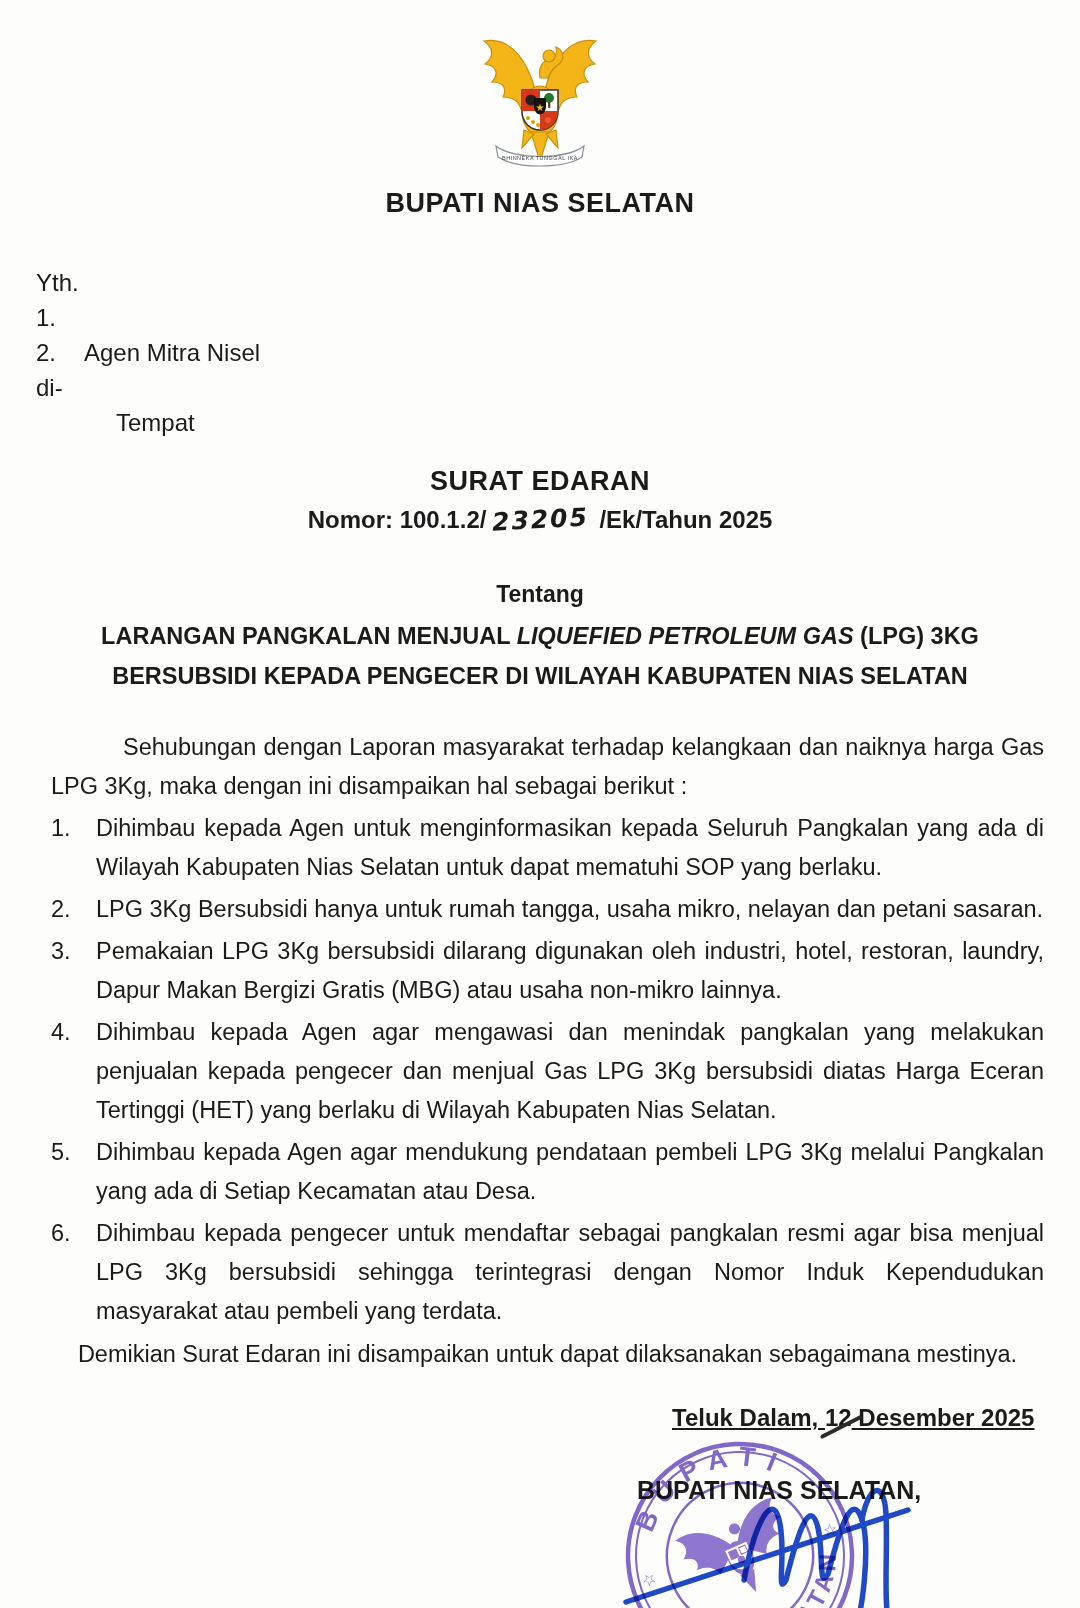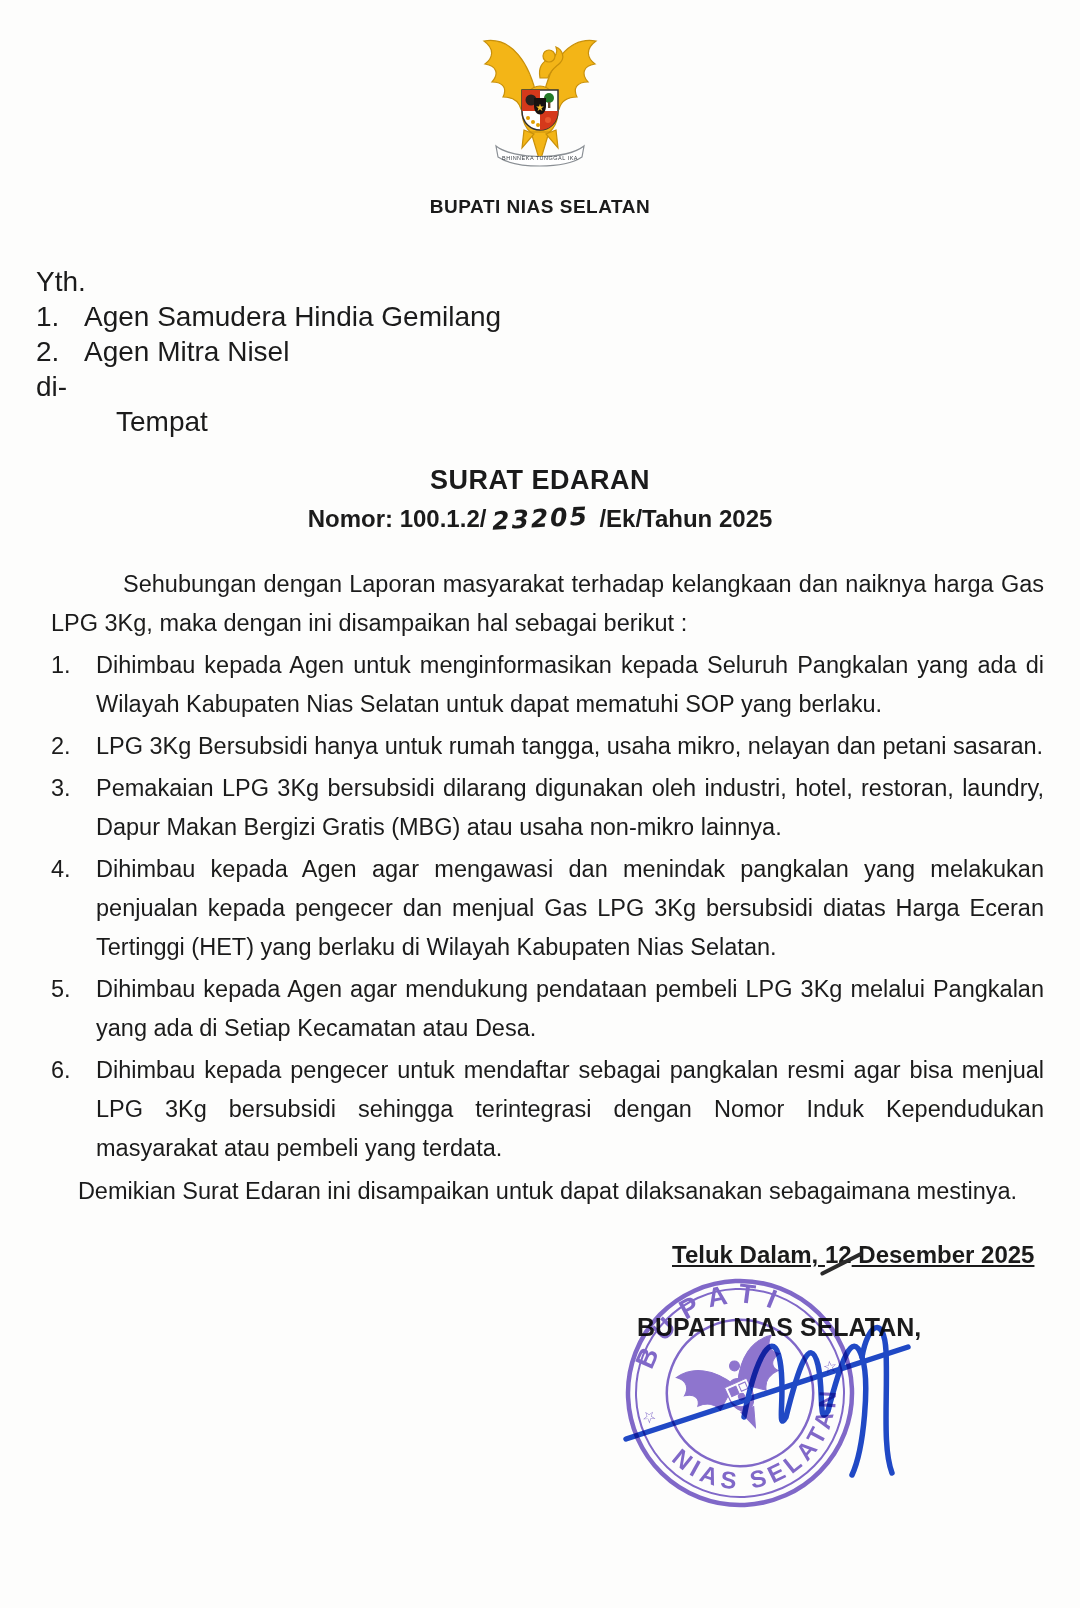--- a/index.html
+++ b/index.html
@@ -10,25 +10,25 @@
     background:#fdfdfc;
     color:#1b1b1b;
     font-family:"Liberation Sans", sans-serif;
     box-sizing:border-box;
     padding:26px 36px 0 36px;
     overflow:hidden;
   }
   
   .letterhead{text-align:center;}
   .letterhead-title{
-    margin-top:16px;
-    font-size:19px;font-weight:bold;letter-spacing:.5px;
-  }
-  
-  .addressee{margin-top:46px;font-size:28px;line-height:35px;}
+    margin-top:8px;
+    font-size:27px;font-weight:bold;letter-spacing:.5px;
+  }
+  
+  .addressee{margin-top:46px;font-size:24px;line-height:35px;}
   .addr-row{display:flex;}
   .addr-num{width:48px;flex:none;}
   .addr-place{padding-left:80px;}
   
   .letter-head{margin-top:26px;text-align:center;}
   .letter-title{font-size:27px;font-weight:bold;letter-spacing:.5px;}
   .letter-number{margin-top:8px;font-size:24px;font-weight:bold;}
   .hw-number{
     display:inline-block;
     font-family:"DejaVu Sans", sans-serif;
@@ -109,35 +109,39 @@
         <text x="64" y="134" text-anchor="middle" font-size="5.5" fill="#3a3f45" letter-spacing="0.5">BHINNEKA TUNGGAL IKA</text>
       </g>
     </svg>
     <div class="letterhead-title">BUPATI NIAS SELATAN</div>
   </div>
 
   <div class="addressee">
     <div>Yth.</div>
     <div class="addr-row">
       <span class="addr-num">1.</span>
-      <span>Agen Samudera Hindia Gemilang</span>
     </div>
     <div class="addr-row">
       <span class="addr-num">2.</span>
       <span>Agen Mitra Nisel</span>
     </div>
     <div>di-</div>
     <div class="addr-place">Tempat</div>
   </div>
 
   <div class="letter-head">
     <div class="letter-title">SURAT EDARAN</div>
     <div class="letter-number"><span>Nomor: 100.1.2/</span><span class="hw-number">23205</span><span>/Ek/Tahun 2025</span></div>
   </div>
 
+  <div class="about">
+    <div class="about-label">Tentang</div>
+    <div class="subject"><span>LARANGAN PANGKALAN MENJUAL </span><span class="it">LIQUEFIED PETROLEUM GAS</span><span> (LPG) 3KG</span></div>
+    <div class="subject">BERSUBSIDI KEPADA PENGECER DI WILAYAH KABUPATEN NIAS SELATAN</div>
+  </div>
 
   <div class="letter-body">
     <p class="opening">Sehubungan dengan Laporan masyarakat terhadap kelangkaan dan naiknya harga Gas LPG 3Kg, maka dengan ini disampaikan hal sebagai berikut :</p>
     <div class="items">
       <div class="item">
         <span class="item-num">1.</span>
         <span class="item-text">Dihimbau kepada Agen untuk menginformasikan kepada Seluruh Pangkalan yang ada di Wilayah Kabupaten Nias Selatan untuk dapat mematuhi SOP yang berlaku.</span>
       </div>
       <div class="item">
         <span class="item-num">2.</span>

